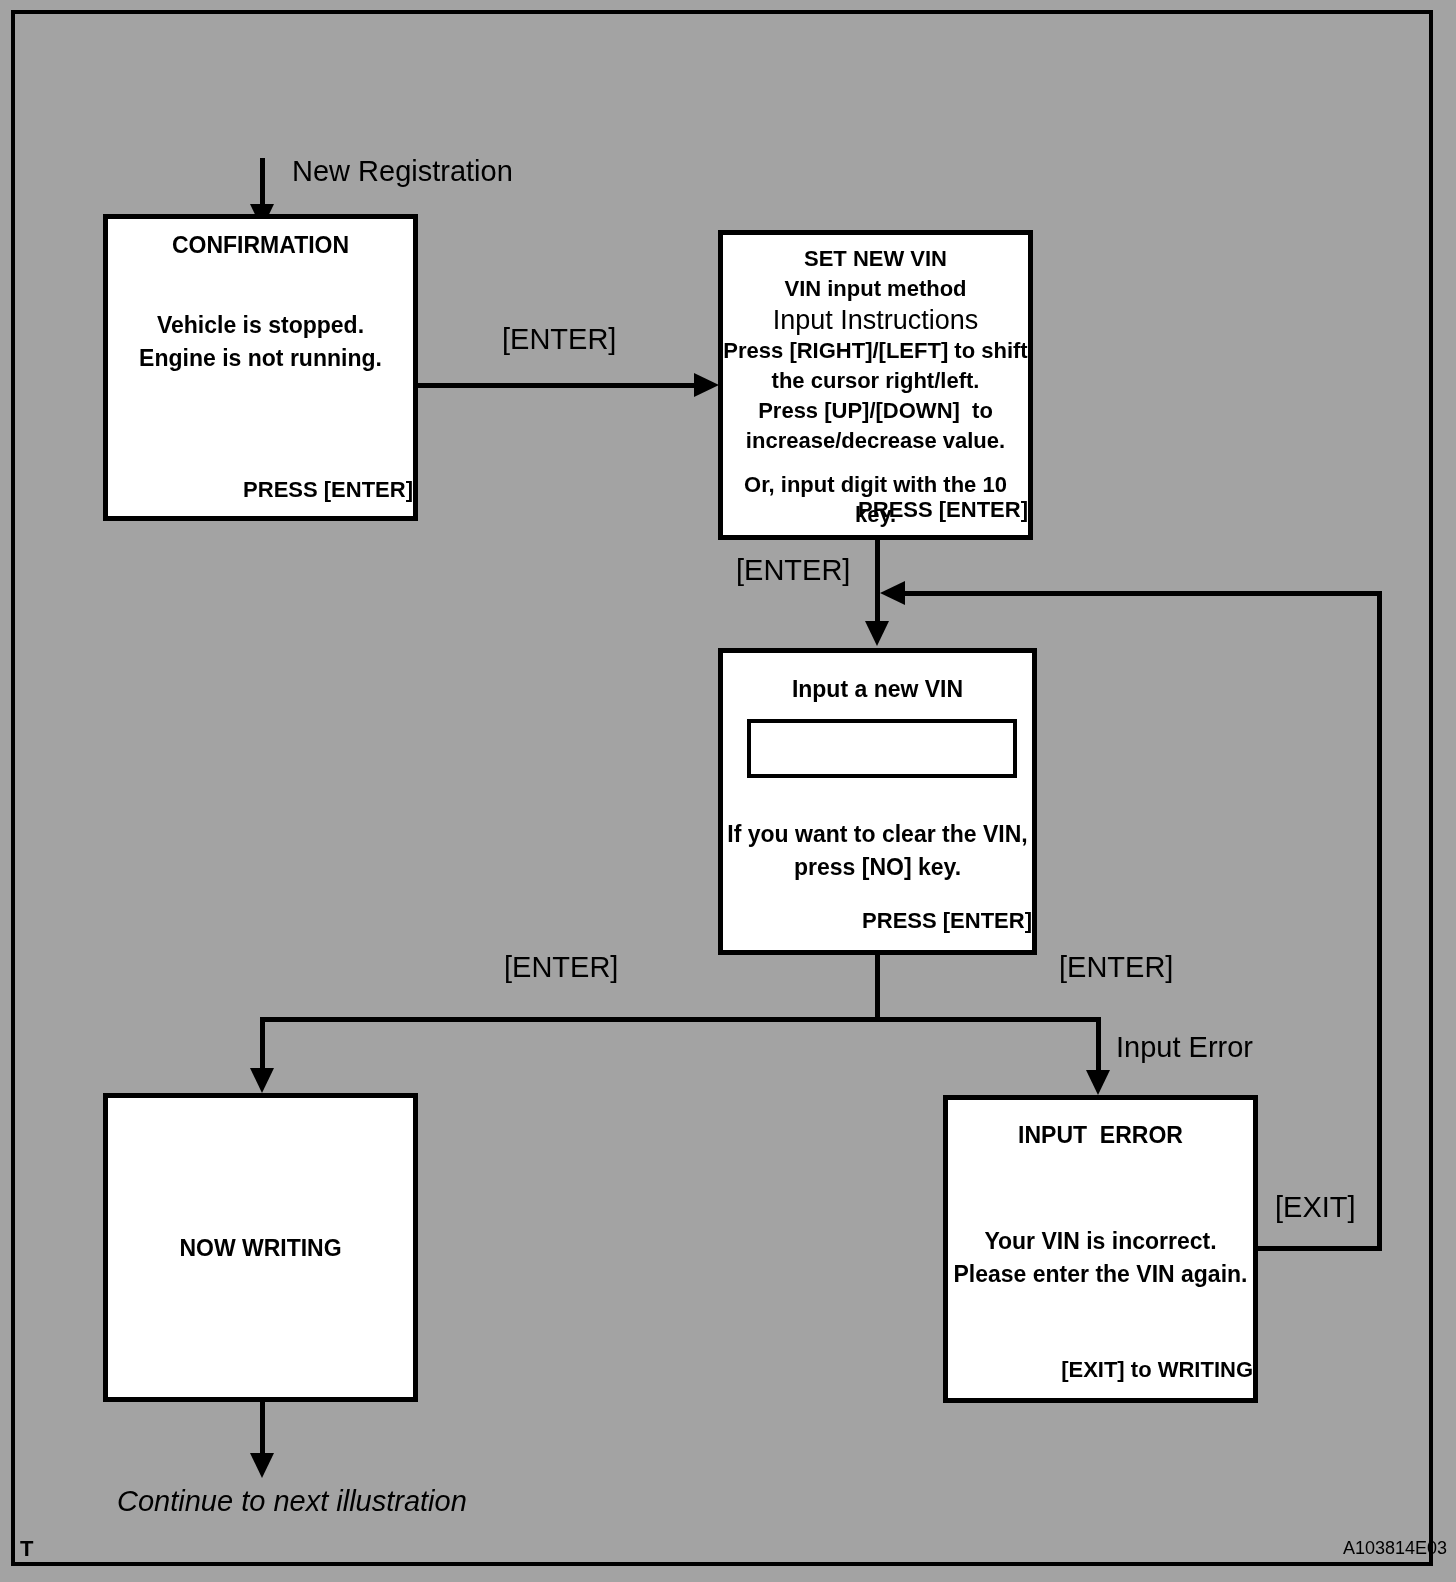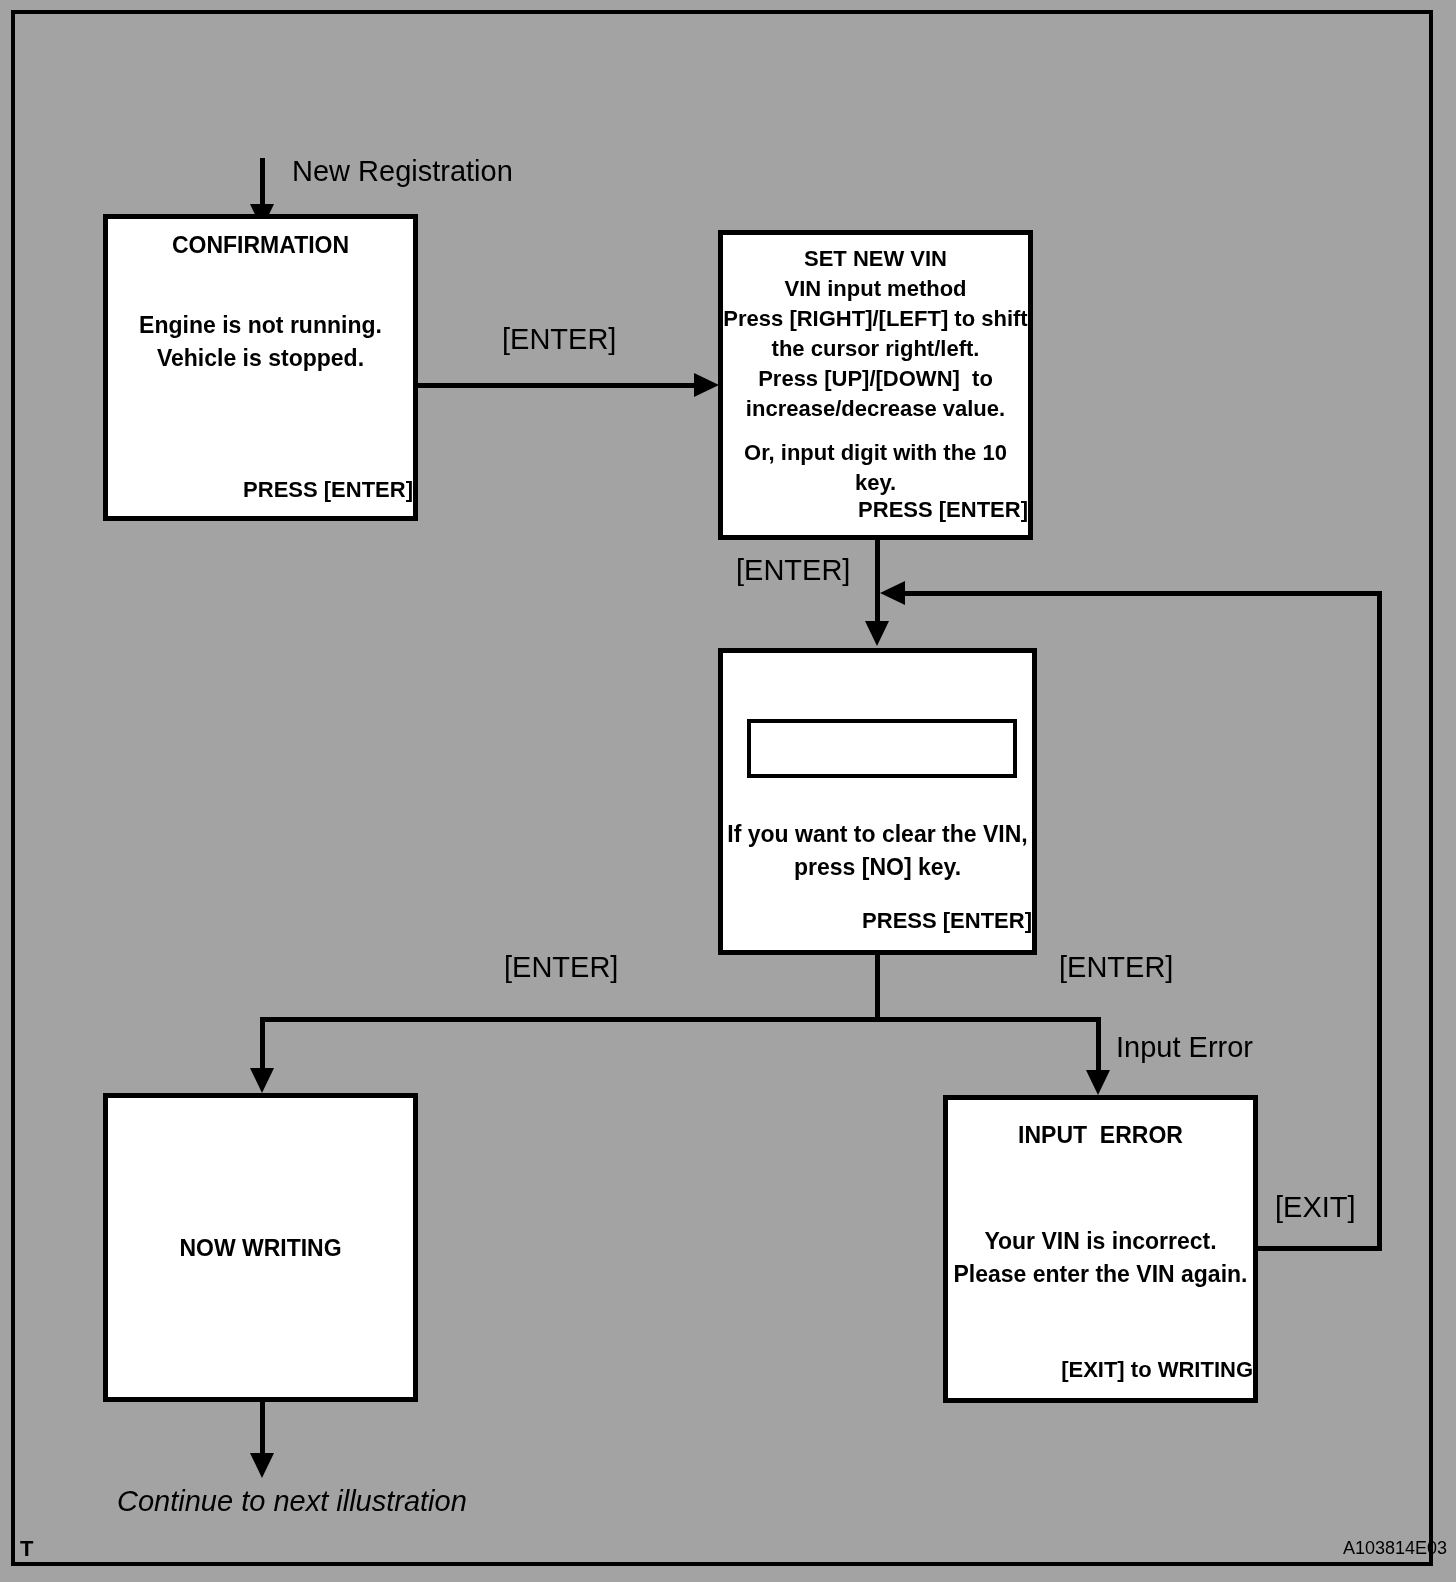--- a/index.html
+++ b/index.html
@@ -63,34 +63,35 @@
 
   <div class="frame"></div>
 
   <div class="line" style="left:260px; top:158px; width:5px; height:50px;"></div>
   <div class="ah ah-down" style="left:250px; top:204px;"></div>
   <div class="lbl" style="left:292px; top:156px;">New Registration</div>
 
   <div class="box" style="left:103px; top:214px; width:315px; height:307px;">
     <div class="box-title" style="margin-top:11px;">CONFIRMATION</div>
     <div style="position:absolute; top:90px; left:0; width:100%;">
+      <div class="box-line">Vehicle is stopped.</div>
       <div class="box-line">Engine is not running.</div>
-      <div class="box-line">Vehicle is stopped.</div>
     </div>
     <div class="box-footer" style="bottom:13px;">PRESS [ENTER]</div>
   </div>
 
   <div class="line" style="left:418px; top:383px; width:278px; height:5px;"></div>
   <div class="ah ah-right" style="left:694px; top:373px;"></div>
   <div class="lbl" style="left:502px; top:324px;">[ENTER]</div>
 
   <div class="box" style="left:718px; top:230px; width:315px; height:310px;">
     <div style="padding-top:9px;">
       <div class="stack-line">SET NEW VIN</div>
       <div class="stack-line">VIN input method</div>
+      <div class="stack-heading">Input Instructions</div>
       <div class="stack-line">Press [RIGHT]/[LEFT] to shift</div>
       <div class="stack-line">the cursor right/left.</div>
       <div class="stack-line pre">Press [UP]/[DOWN]  to</div>
       <div class="stack-line">increase/decrease value.</div>
       <div style="height:14px;"></div>
       <div class="stack-line">Or, input digit with the 10 key.</div>
     </div>
     <div class="box-footer" style="bottom:12px;">PRESS [ENTER]</div>
   </div>
 
@@ -98,20 +99,21 @@
   <div class="ah ah-down" style="left:865px; top:621px;"></div>
   <div class="lbl" style="left:736px; top:555px;">[ENTER]</div>
 
   <div class="ah ah-left" style="left:880px; top:581px;"></div>
   <div class="line" style="left:903px; top:591px; width:479px; height:5px;"></div>
   <div class="line" style="left:1377px; top:591px; width:5px; height:660px;"></div>
   <div class="line" style="left:1258px; top:1246px; width:124px; height:5px;"></div>
   <div class="lbl" style="left:1275px; top:1192px;">[EXIT]</div>
 
   <div class="box" style="left:718px; top:648px; width:319px; height:307px;">
+    <div class="box-title" style="margin-top:21px;">Input a new VIN</div>
     <div class="input-rect" style="left:24px; top:66px; width:270px; height:59px;"></div>
     <div style="position:absolute; top:165px; left:0; width:100%;">
       <div class="box-line">If you want to clear the VIN,</div>
       <div class="box-line">press [NO] key.</div>
     </div>
     <div class="box-footer" style="bottom:16px;">PRESS [ENTER]</div>
   </div>
 
   <div class="line" style="left:875px; top:955px; width:5px; height:64px;"></div>
   <div class="line" style="left:260px; top:1017px; width:841px; height:5px;"></div>

